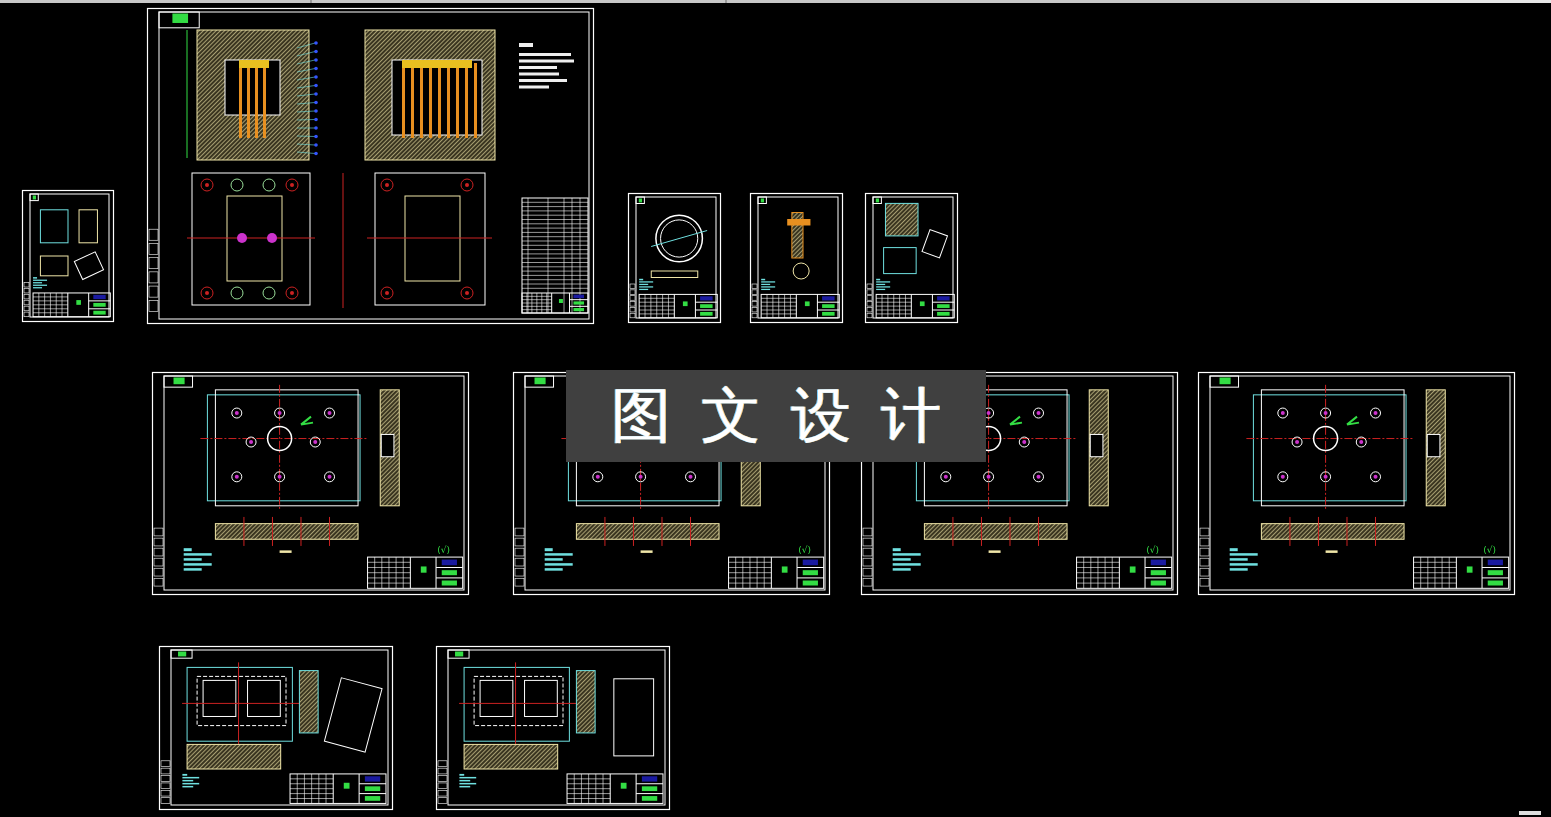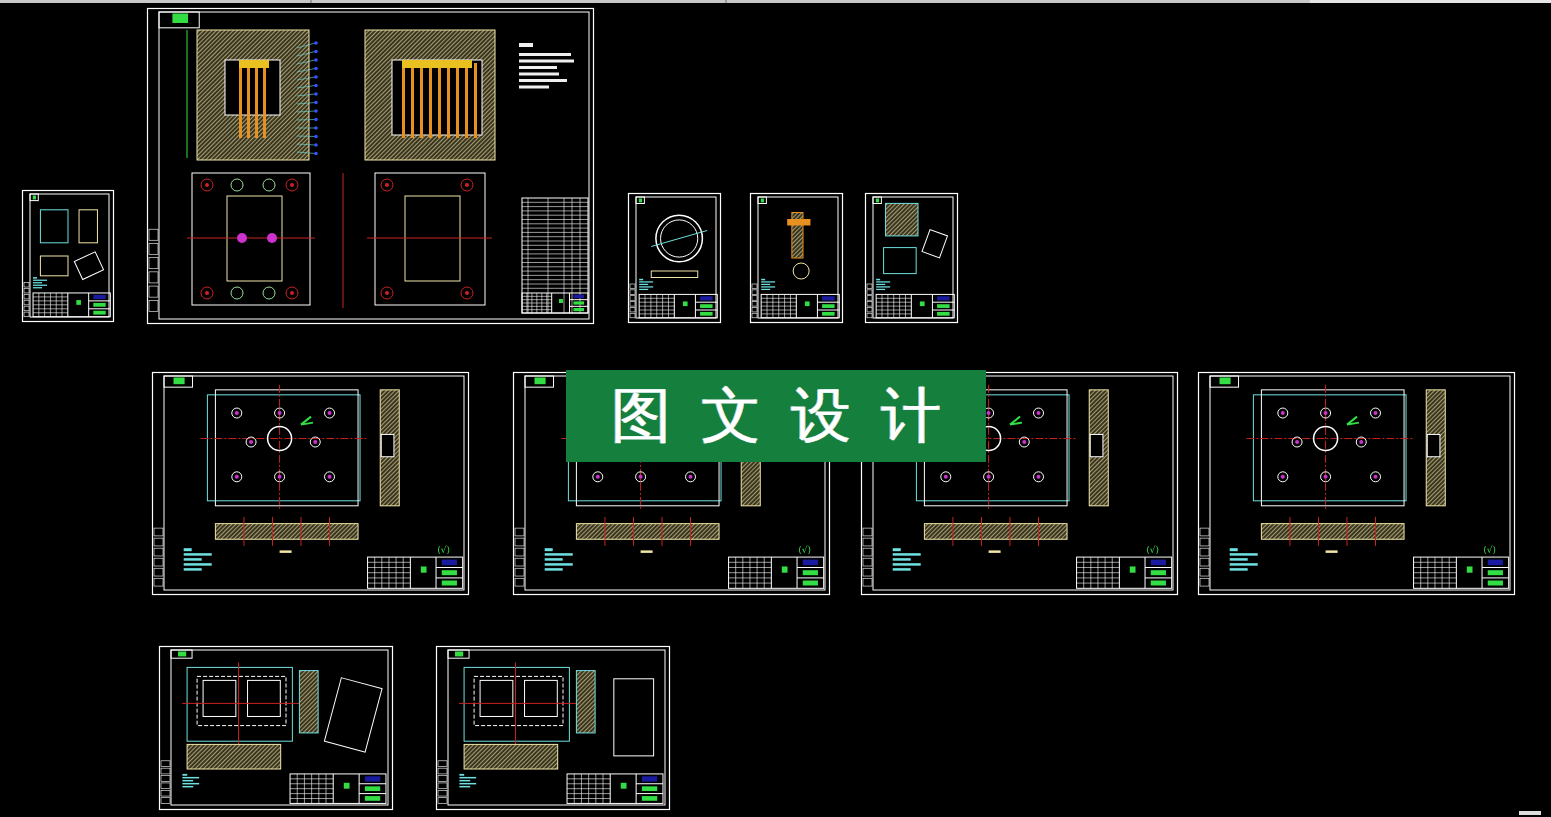--- a/index.html
+++ b/index.html
@@ -1,21 +1,21 @@
 <!DOCTYPE html>
 <html><head>
 <meta charset="utf-8">
 <style>
   html, body { margin:0; padding:0; background:#000; }
   body { width:1551px; height:817px; position:relative; overflow:hidden; font-family:"DejaVu Sans", sans-serif; }
   .topbar { position:absolute; left:0; top:0; width:1551px; height:3px; background:#c8c8c8; }
   .topbar .seg { position:absolute; top:0; height:3px; background:#9a9a9a; width:2px; }
   .topbar .end { position:absolute; top:0; height:3px; left:1310px; right:0; background:#e6e6e6; }
   #canvas { position:absolute; left:0; top:0; }
-  .watermark { position:absolute; left:566px; top:370px; width:420px; height:92px; background:#15803d;
+  .watermark { position:absolute; left:566px; top:370px; width:420px; height:92px; background:#404040;
     display:flex; align-items:center; justify-content:center; }
   .watermark span { color:#ffffff; font-family:"DejaVu Serif", serif; font-size:60px; letter-spacing:30px;
     text-shadow:-1px 0 #7fd0ff, 1px 0 #ffd28a; padding-left:30px; }
   .bottom-mark { position:absolute; right:10px; bottom:2px; width:22px; height:4px; background:#ddd; }
 </style>
 </head>
 <body>
 
 <div class="topbar">
   <div class="seg" style="left:310px"></div>

